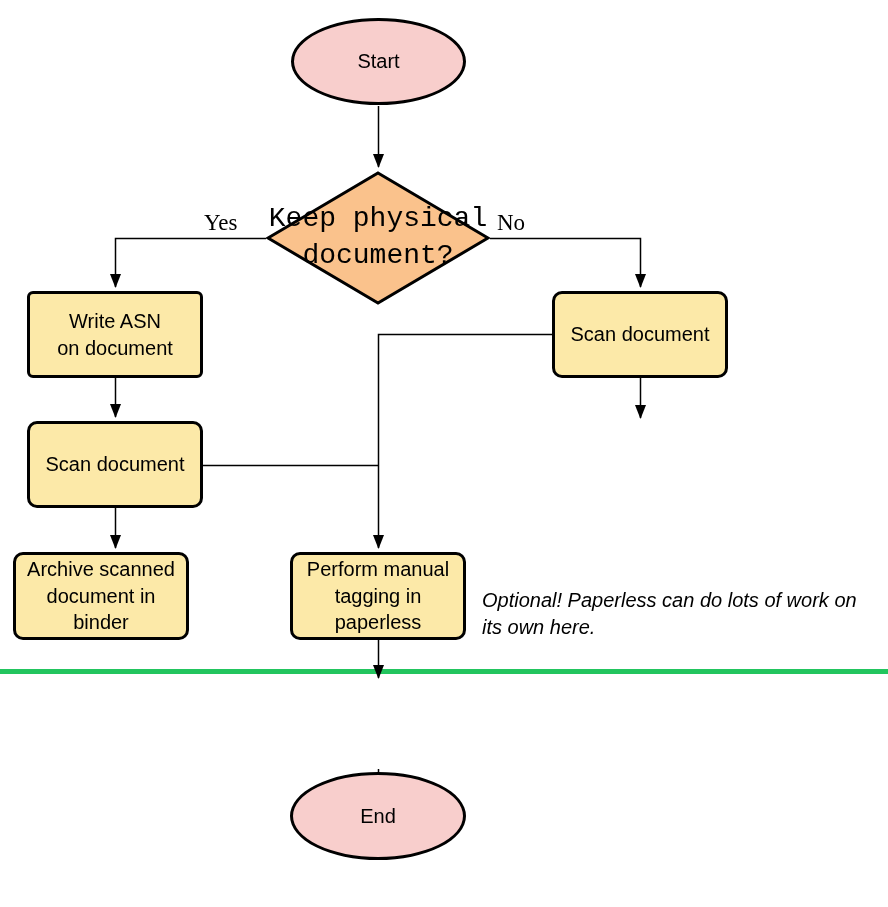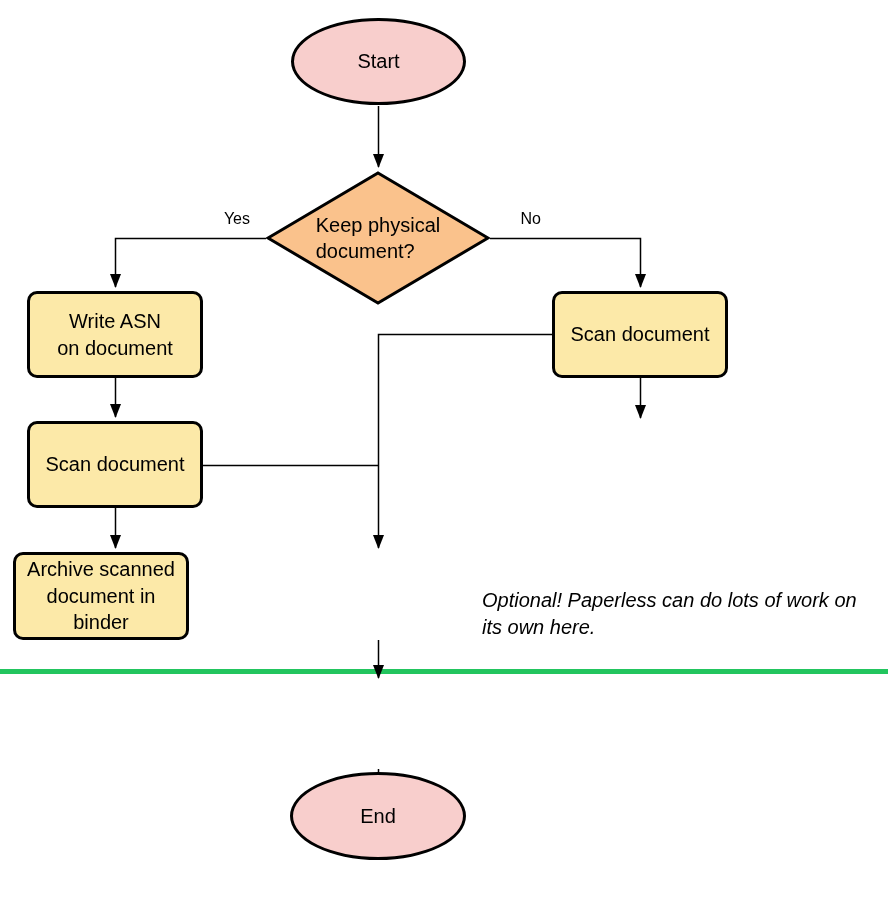--- a/index.html
+++ b/index.html
@@ -30,32 +30,32 @@
     border:3px solid var(--border);
     border-radius:10px;
     padding:4px;
   }
   .decision-wrap{position:absolute;left:266px;top:171px;width:224px;height:134px;}
   .decision-wrap svg{position:absolute;left:0;top:0;}
   .decision-wrap polygon{fill:var(--decision-fill);stroke:var(--border);stroke-width:3;}
   .decision-label{
     position:absolute;left:0;top:0;width:224px;height:134px;
     display:flex;align-items:center;justify-content:center;
-    text-align:left;font-size:20px;line-height:1.32;white-space:pre-line;
+    text-align:center;font-size:28px;line-height:1.32;white-space:pre-line;font-family:Liberation Mono, monospace;
   }
   .edge-label{
-    position:absolute;font-size:16px;text-align:right;line-height:1.2;
+    position:absolute;font-size:23px;text-align:left;line-height:1.2;font-family:Liberation Serif, serif;
   }
   .note{
     position:absolute;left:482px;top:587px;width:420px;
     font-size:20px;font-style:italic;line-height:27px;white-space:pre-line;
   }
   
   .n-start{left:291px;top:18px;width:175px;height:87px;}
-  .n-write-asn{left:27px;top:291px;width:176px;height:87px;}
+  .n-write-asn{left:27px;top:291px;width:176px;height:87px;border-radius:6px;}
   .n-scan-left{left:27px;top:421px;width:176px;height:87px;}
   .n-archive{left:13px;top:552px;width:176px;height:88px;}
   .n-scan-right{left:552px;top:291px;width:176px;height:87px;}
   .n-trash{left:552px;top:422px;width:176px;height:87px;}
   .n-perform{left:290px;top:552px;width:176px;height:88px;}
   .n-remove{left:290px;top:682px;width:176px;height:87px;}
   .n-end{left:290px;top:772px;width:176px;height:88px;}
   .l-yes{left:204px;top:209px;width:46px;}
   .l-no{left:497px;top:209px;width:44px;}
 </style>
@@ -100,20 +100,23 @@
 
   <div class="node process n-scan-left">Scan document</div>
 
   <div class="node process n-archive">Archive scanned
 document in
 binder</div>
 
   <div class="node process n-scan-right">Scan document</div>
 
 
+  <div class="node process n-perform">Perform manual
+tagging in
+paperless</div>
 
   <div class="note">Optional! Paperless can do lots of work on
 its own here.</div>
 
 
   <div class="node terminator n-end">End</div>
 
 </div>
 
 </body></html>

